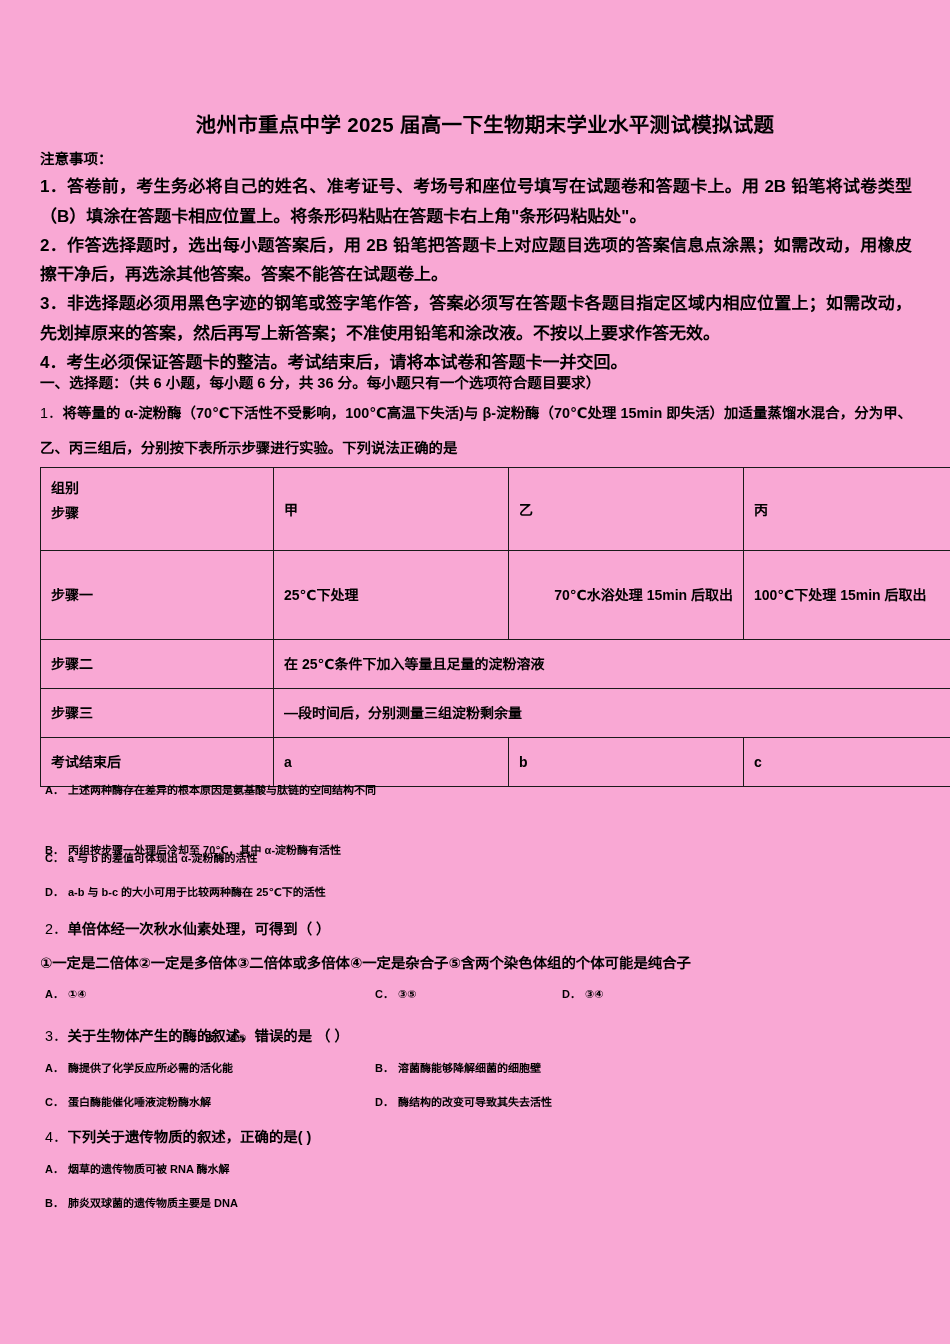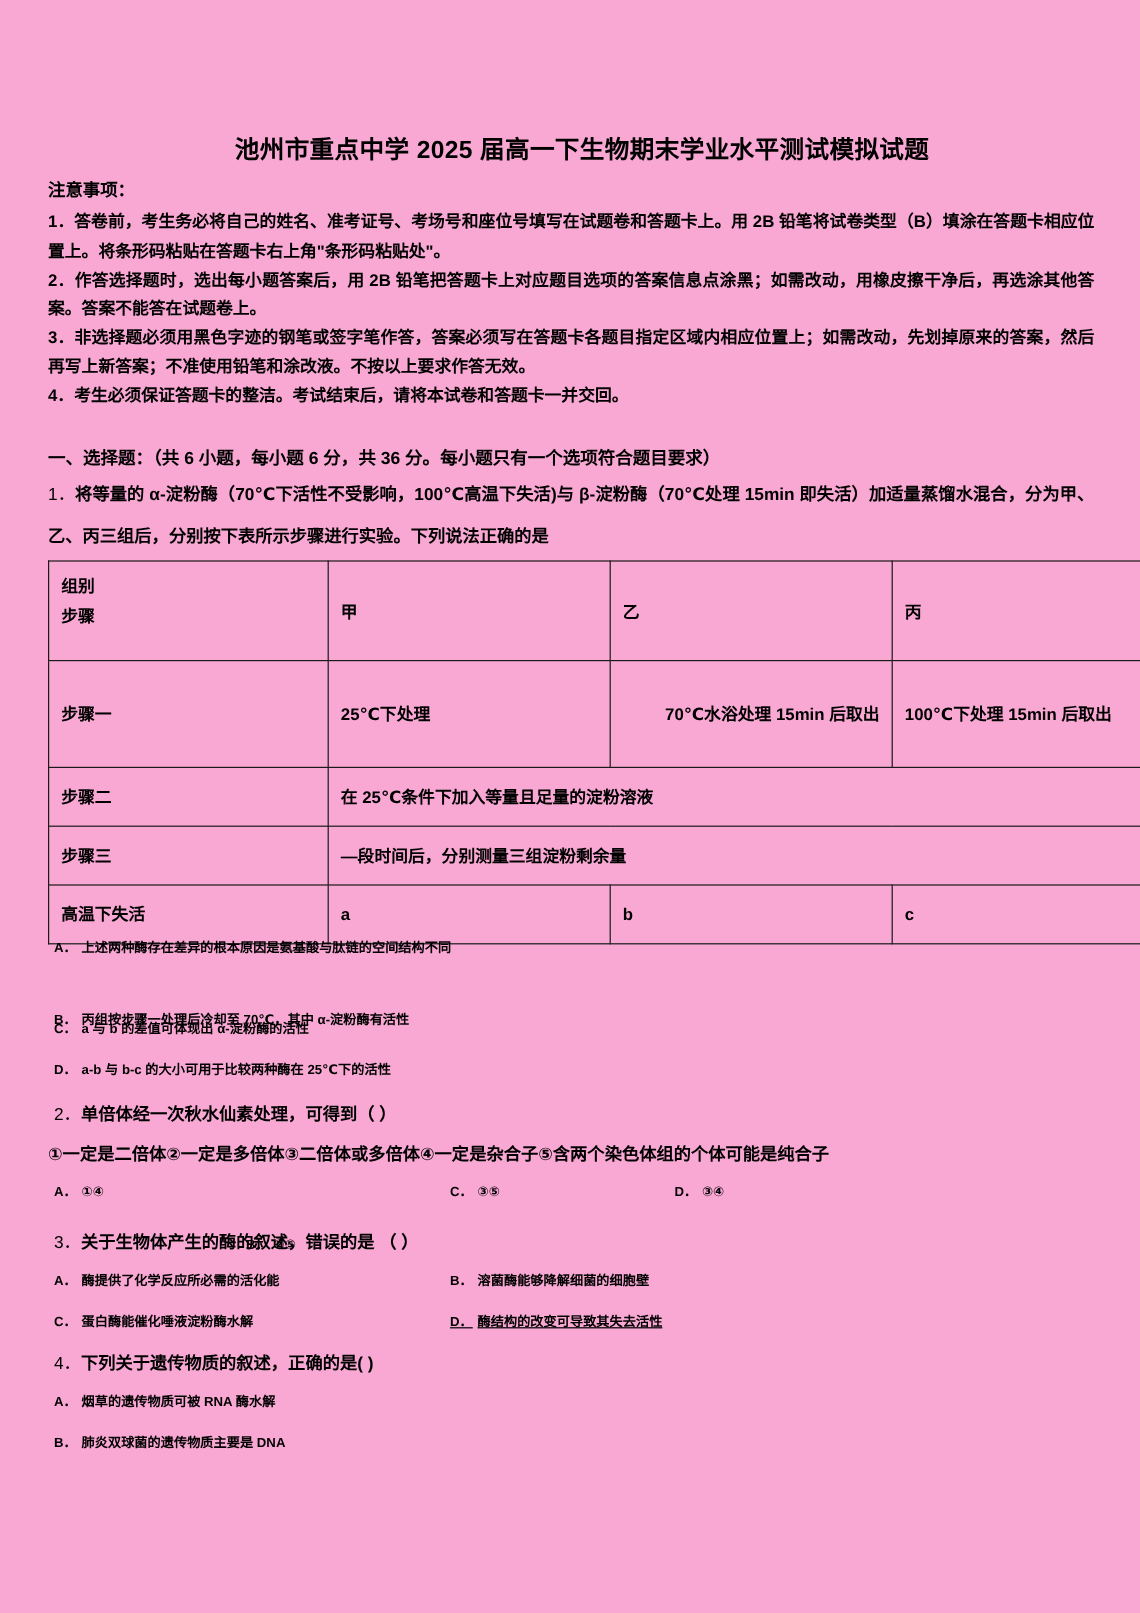--- a/index.html
+++ b/index.html
@@ -50,21 +50,21 @@
   .notice-heading {
     font-family: "Liberation Sans", "DejaVu Sans", sans-serif;
     font-weight: bold;
     font-size: 14.5px;
     line-height: 1.55;
     margin: 0 0 2px 0;
   }
   .notice-item {
     font-family: "Liberation Sans", "DejaVu Sans", sans-serif;
     font-weight: bold;
-    font-size: 14px;
+    font-size: 17px;
     line-height: 1.72;
     margin: 0;
     text-align: justify;
     text-justify: inter-ideograph;
   }
 
   
   .section-head {
     position: absolute;
     left: 40px;
@@ -197,21 +197,21 @@
       </tr>
       <tr class="row-s2">
         <td class="c1 cell-mid">步骤二</td>
         <td class="cell-mid" colspan="3">在 25℃条件下加入等量且足量的淀粉溶液</td>
       </tr>
       <tr class="row-s3">
         <td class="c1 cell-mid">步骤三</td>
         <td class="cell-mid" colspan="3">—段时间后，分别测量三组淀粉剩余量</td>
       </tr>
       <tr class="row-s4">
-        <td class="c1 cell-mid">高温下失活</td>
+        <td class="c1 cell-mid">考试结束后</td>
         <td class="c2 cell-mid">a</td>
         <td class="c3 cell-mid">b</td>
         <td class="c4 cell-mid">c</td>
       </tr>
     </tbody>
   </table>
 
   <div class="optline" style="left:45px; top:782px;">
     <span class="olabel">A．</span><span>上述两种酶存在差异的根本原因是氨基酸与肽链的空间结构不同</span>
   </div>
@@ -247,21 +247,21 @@
   </div>
   <div class="optline" style="left:45px; top:1060px;">
     <span class="olabel">A．</span><span>酶提供了化学反应所必需的活化能</span>
   </div>
   <div class="optline" style="left:375px; top:1060px;">
     <span class="olabel">B．</span><span>溶菌酶能够降解细菌的细胞壁</span>
   </div>
   <div class="optline" style="left:45px; top:1094px;">
     <span class="olabel">C．</span><span>蛋白酶能催化唾液淀粉酶水解</span>
   </div>
-  <div class="optline" style="left:375px; top:1094px;text-decoration:underline;">
+  <div class="optline" style="left:375px; top:1094px;">
     <span class="olabel">D．</span><span>酶结构的改变可导致其失去活性</span>
   </div>
 
   <div class="qstem" style="left:45px; top:1127px;">
     <span class="qnum">4．</span><span>下列关于遗传物质的叙述，正确的是( )</span>
   </div>
   <div class="optline" style="left:45px; top:1195px;">
     <span class="olabel">B．</span><span>肺炎双球菌的遗传物质主要是 DNA</span>
   </div>
   <div class="optline" style="left:45px; top:1161px;">

